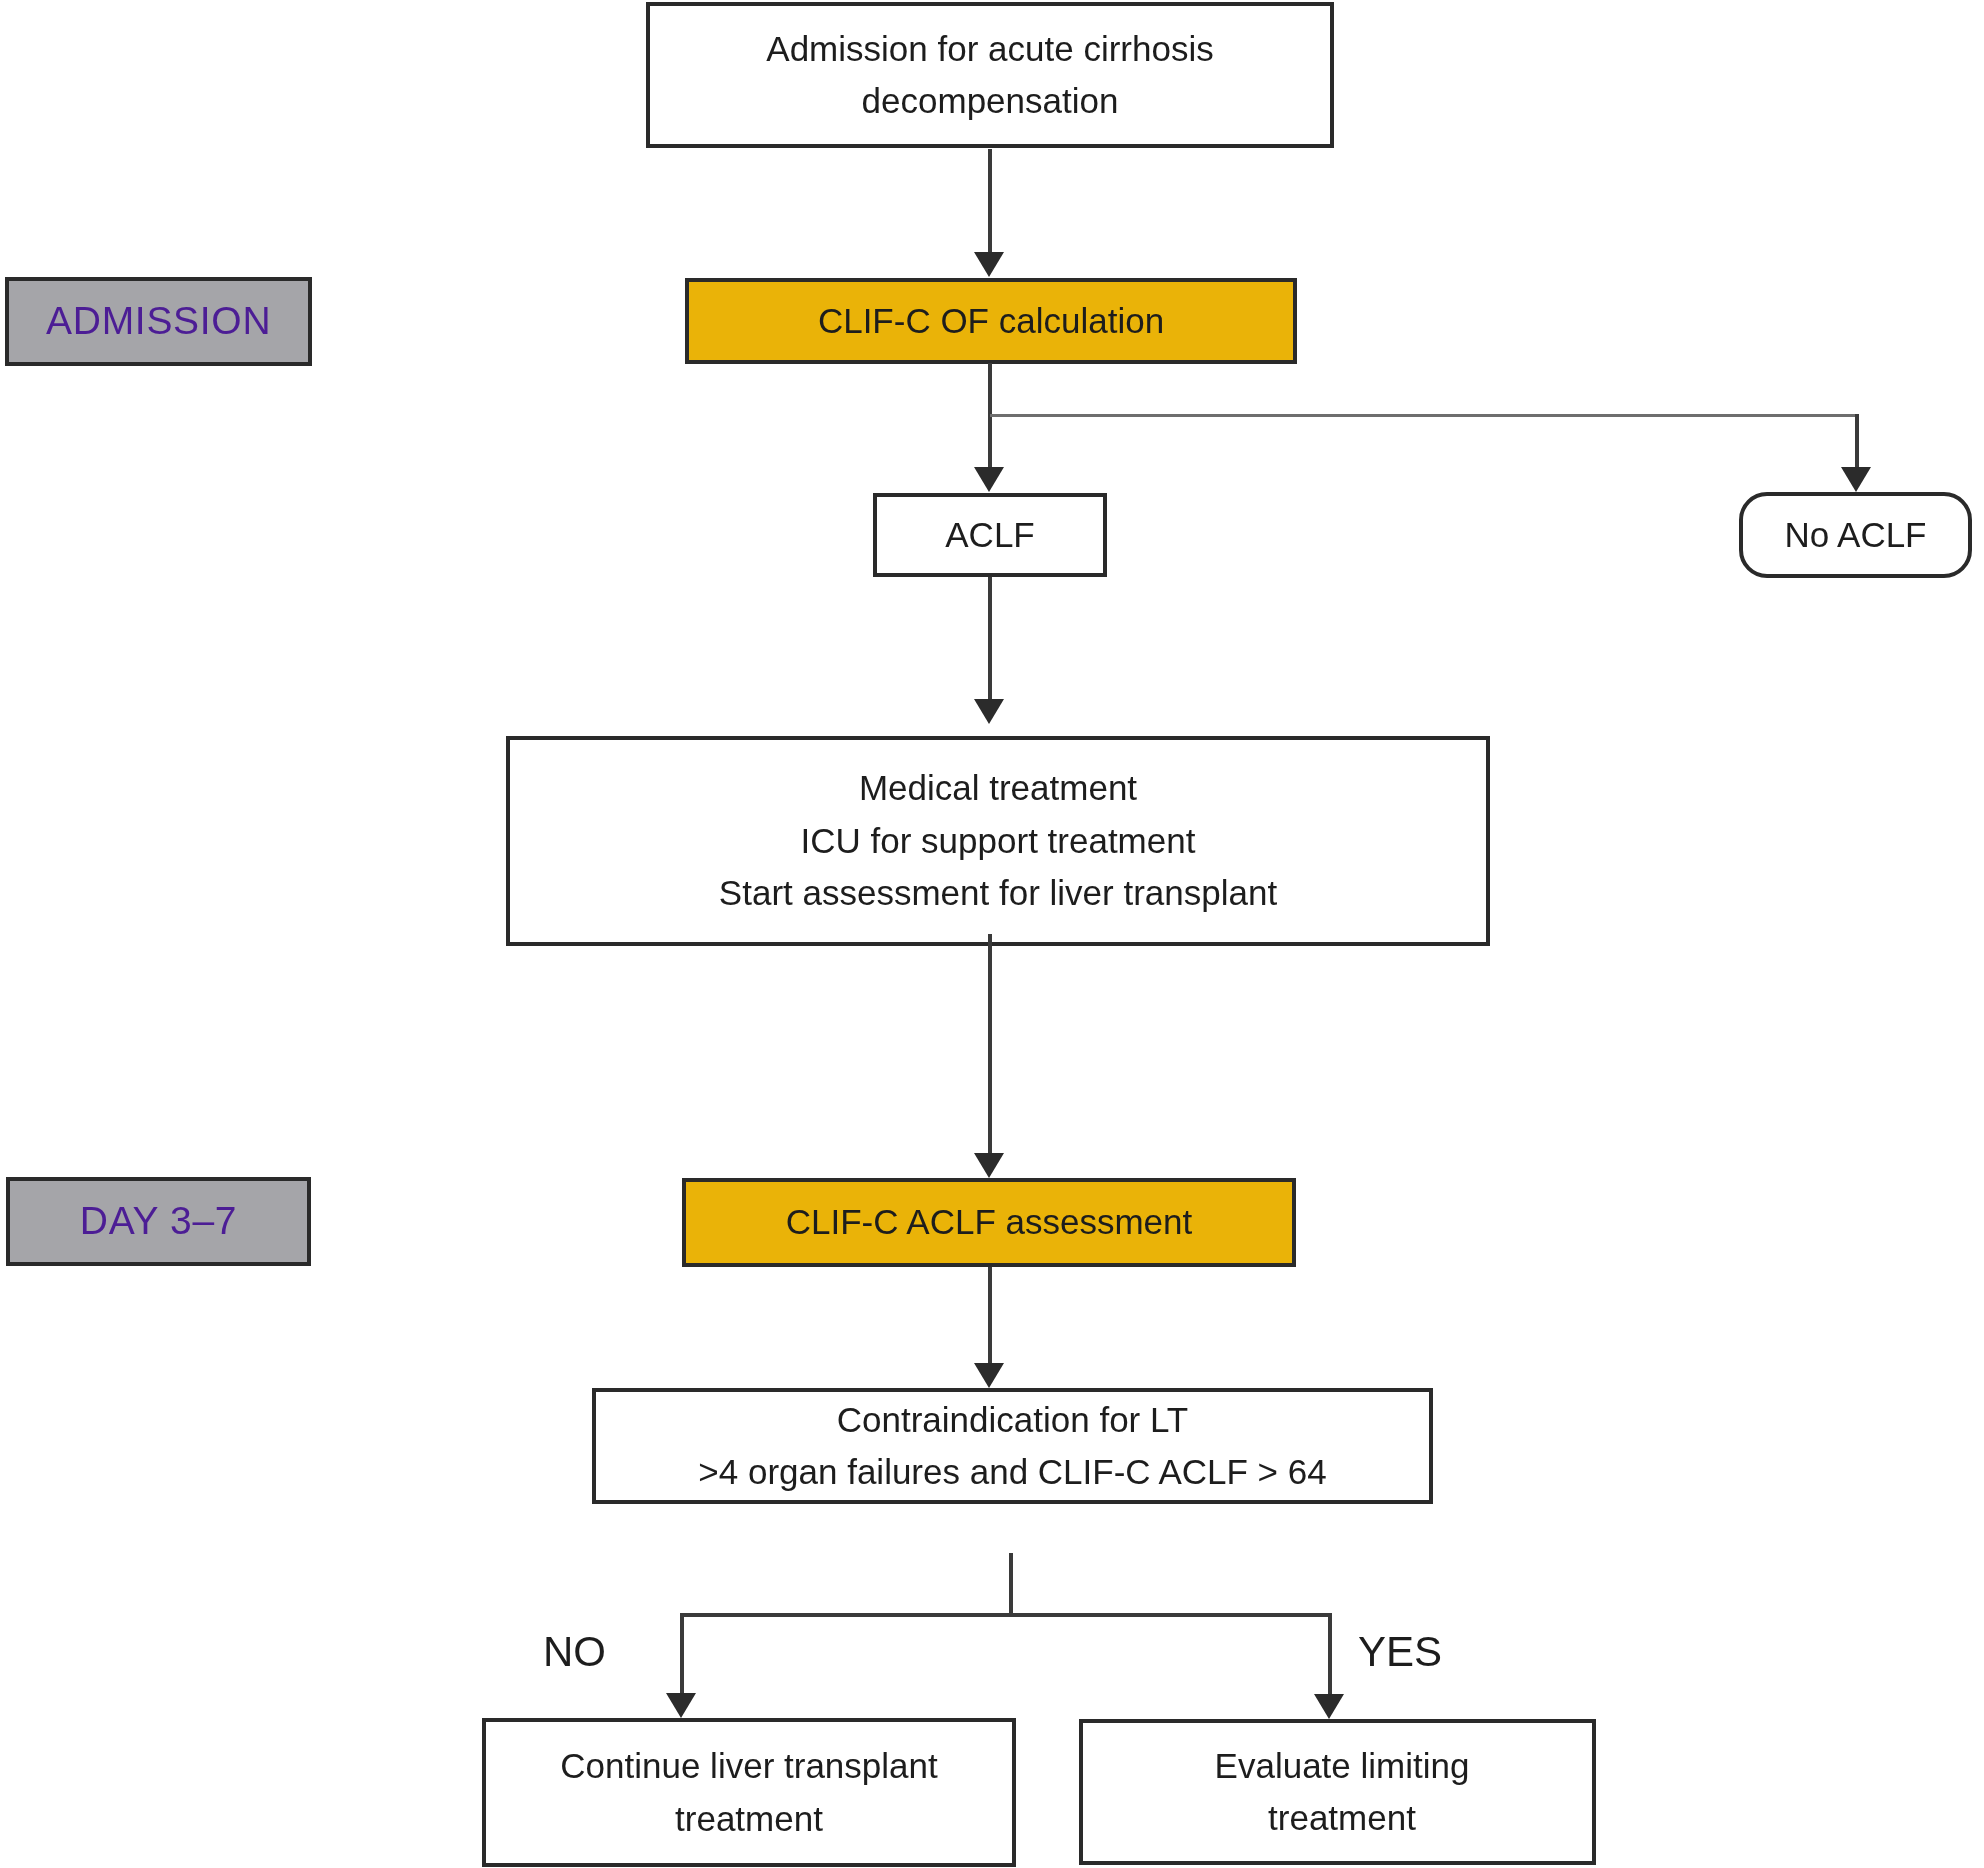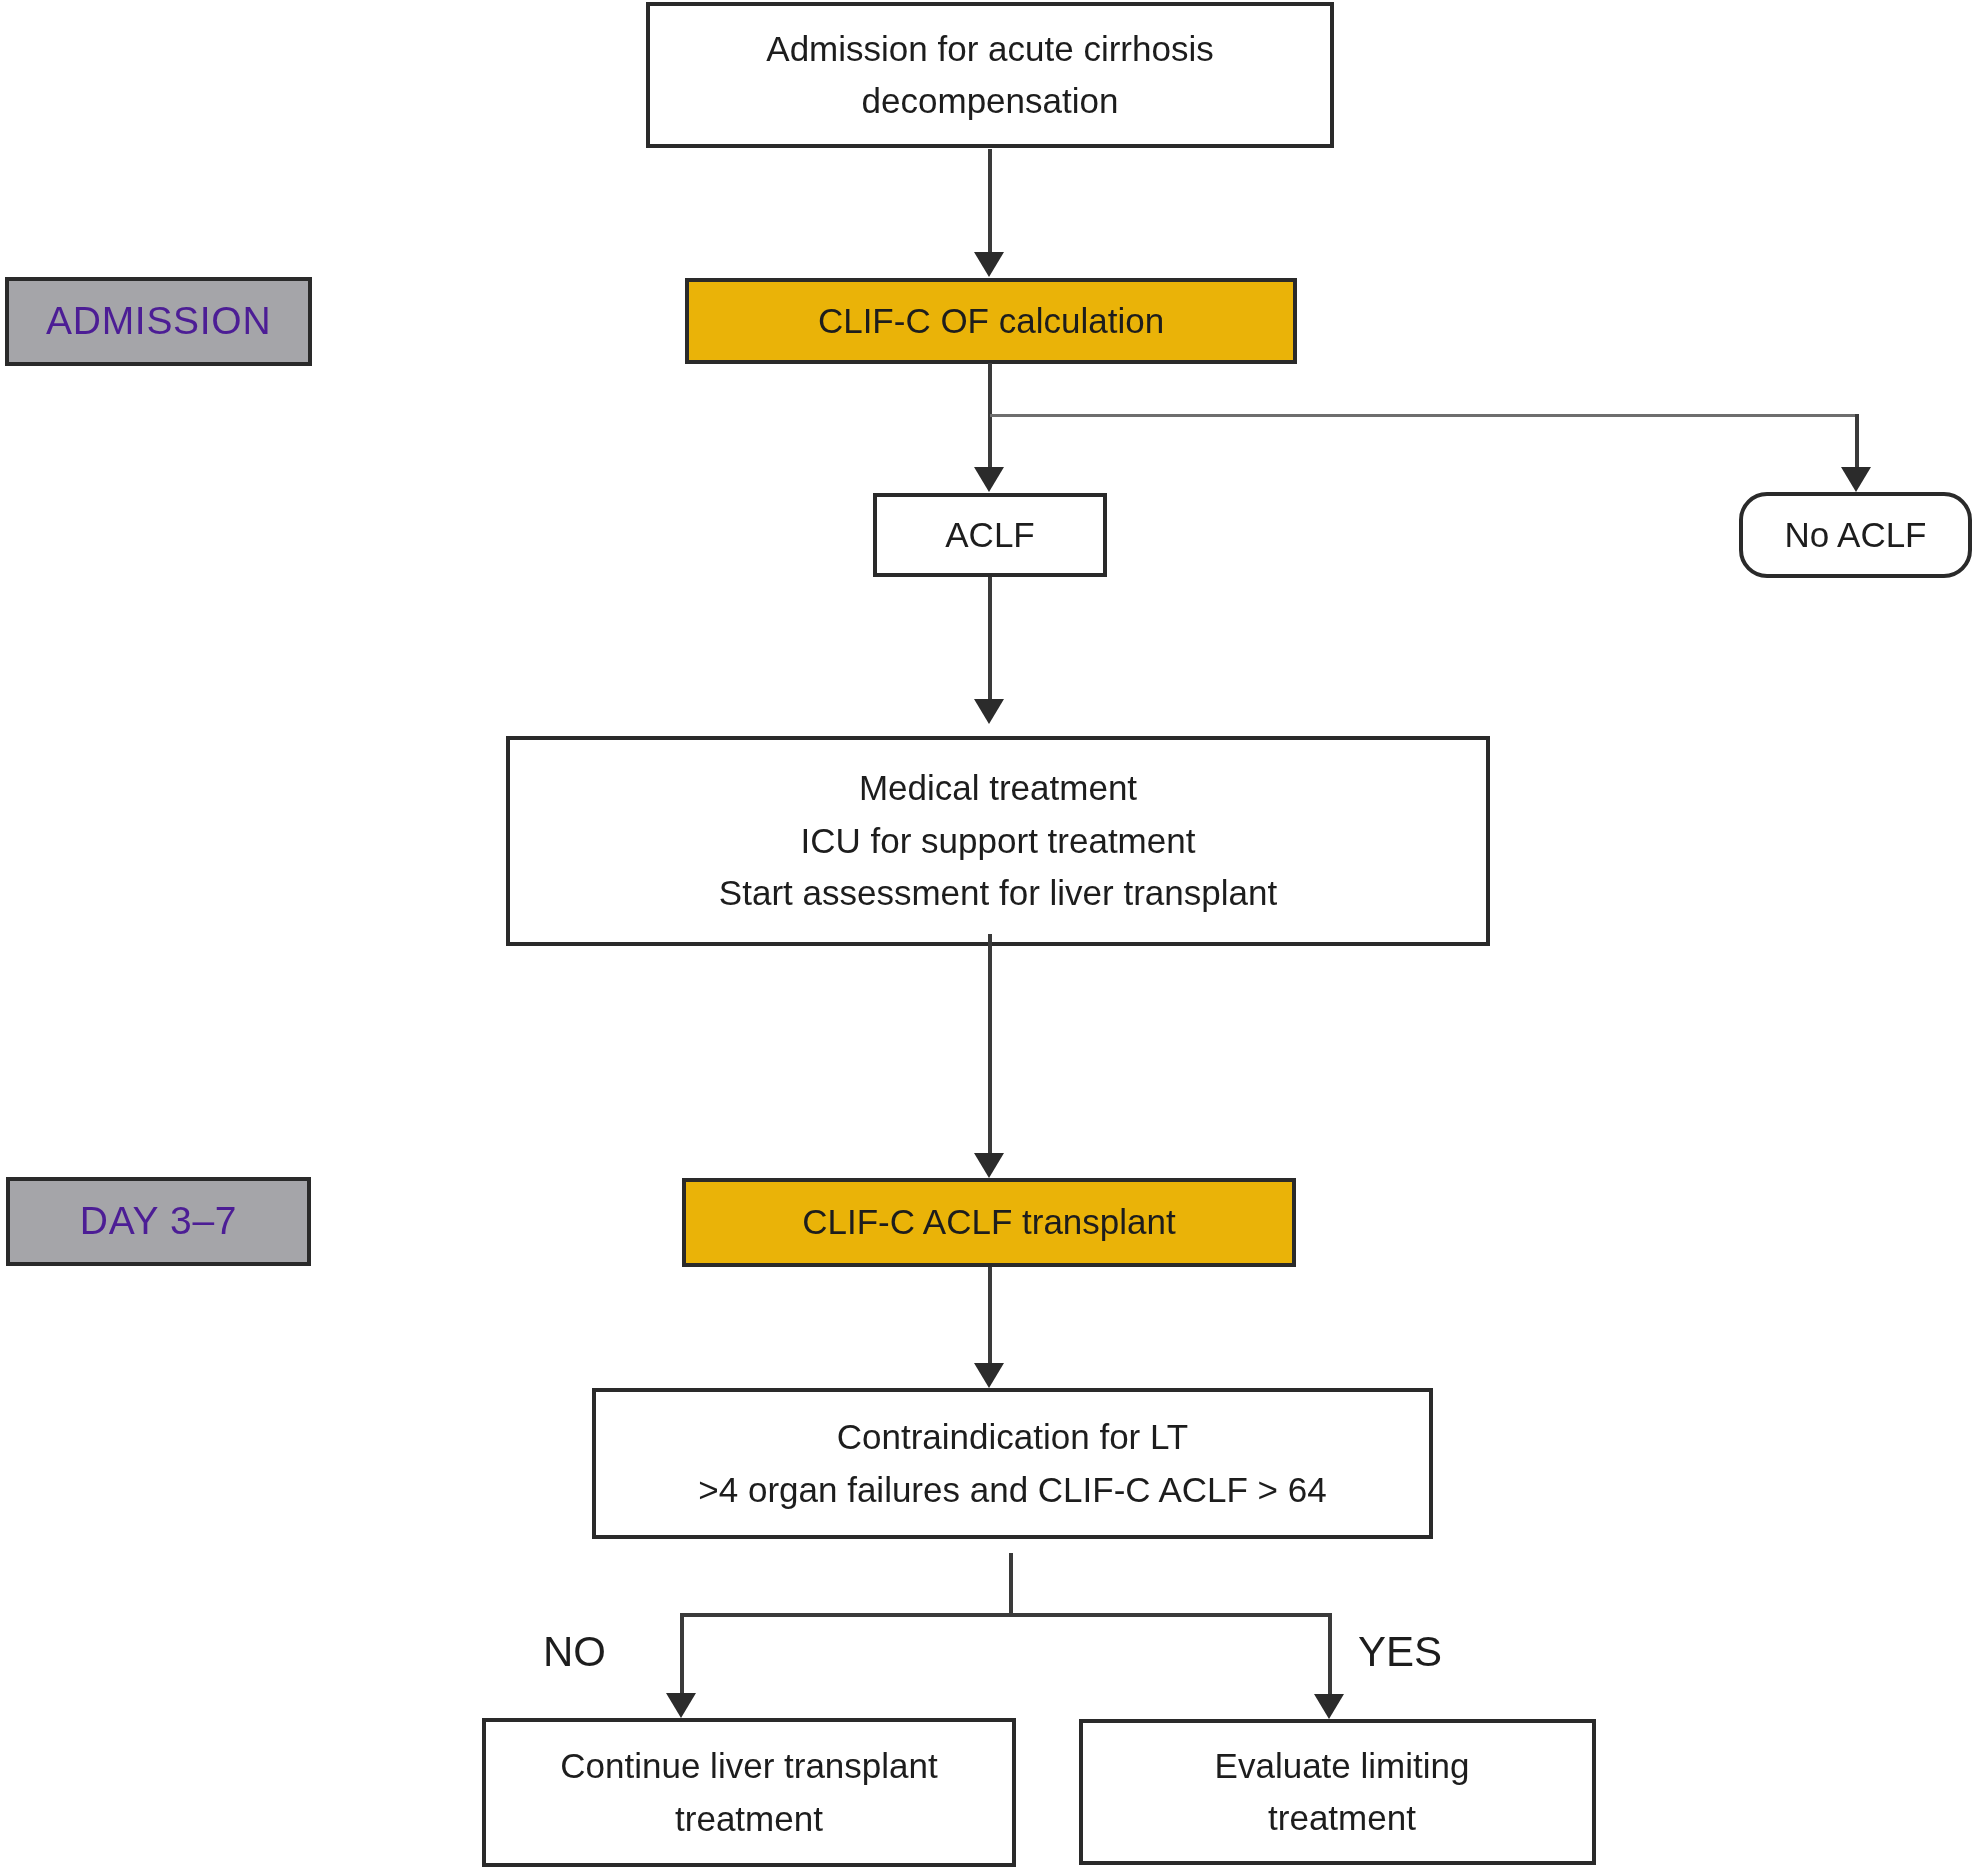--- a/index.html
+++ b/index.html
@@ -55,21 +55,21 @@
 
   
   #admission-box   { left: 646px;  top: 2.2px;    width: 688px;  height: 146px; }
   #stage-admission { left: 5.2px;    top: 277px;  width: 307px;  height: 89px; }
   #clif-of-box     { left: 685px;  top: 278px;  width: 612px;  height: 86px; }
   #aclf-box        { left: 873px; top: 493px;  width: 234px;  height: 84px; }
   #no-aclf-box     { left: 1739px; top: 492px;  width: 233px;  height: 86px; border-radius: 28px; }
   #medical-box     { left: 506px;  top: 736px;  width: 984px; height: 210px; }
   #stage-day       { left: 6px;    top: 1177px; width: 305px;  height: 89px; }
   #clif-aclf-box   { left: 682px;  top: 1178px; width: 614px;  height: 89px; }
-  #contra-box      { left: 592px;  top: 1388px; width: 841px; height: 151px; }
+  #contra-box      { left: 592px;  top: 1388px; width: 841px; height: 116px; }
   #continue-box    { left: 482px;  top: 1718px; width: 534px;  height: 149px; }
   #evaluate-box    { left: 1079px; top: 1719px; width: 517px;  height: 146px; padding-left: 9px; }
   #no-label        { left: 543px;  top: 1628px; width: 119px; }
   #yes-label       { left: 1358px; top: 1628px; width: 134px; }
 
   #c-admission-clifof      { left: 988px; top: 149px;  width: 3.7px; height: 106px; }
   #a-admission-clifof      { left: 974px; top: 252px; }
   #c-clifof-down           { left: 988px; top: 363px;  width: 3.7px; height: 106px; }
   #a-clifof-aclf           { left: 974px; top: 467px; }
   #c-branch-h              { left: 990px; top: 414px;  width: 866px; height: 3px; }
@@ -118,21 +118,21 @@
     <div>Medical treatment</div>
     <div>ICU for support treatment</div>
     <div>Start assessment for liver transplant</div>
   </div>
 
   <div id="stage-day" class="node stage">
     <div>DAY 3–7</div>
   </div>
 
   <div id="clif-aclf-box" class="node calc">
-    <div>CLIF-C ACLF transplant</div>
+    <div>CLIF-C ACLF assessment</div>
   </div>
 
   <div id="contra-box" class="node">
     <div>Contraindication for LT</div>
     <div>&gt;4 organ failures and CLIF-C ACLF &gt; 64</div>
   </div>
 
   <div id="no-label" class="decision-label">NO</div>
   <div id="yes-label" class="decision-label">YES</div>
 

